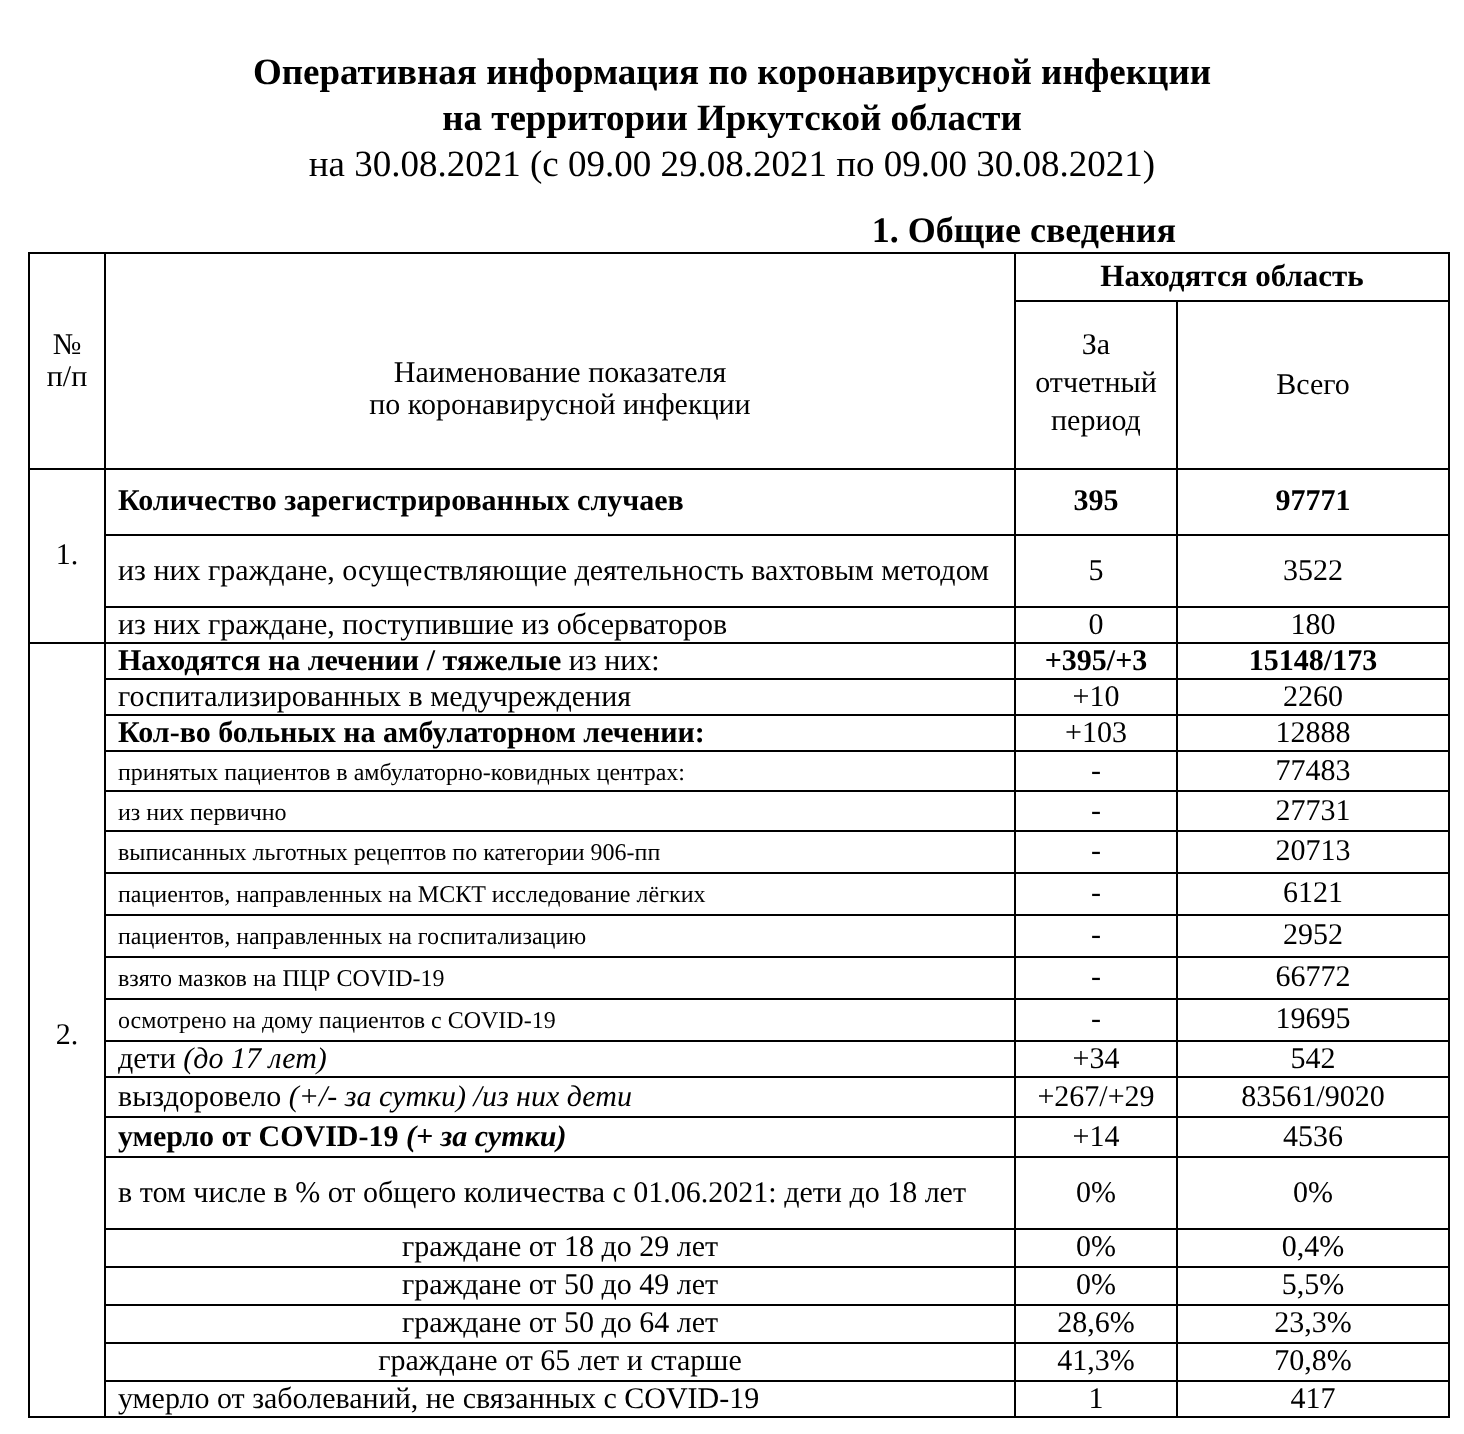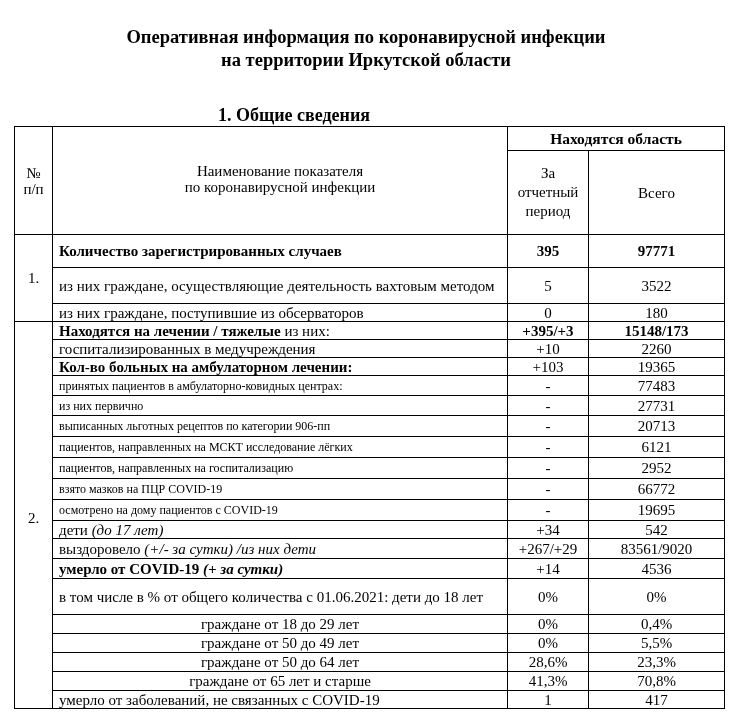--- a/index.html
+++ b/index.html
@@ -3,21 +3,21 @@
 <meta charset="utf-8">
 <style>
   html, body { margin: 0; padding: 0; background: #ffffff; }
   body {
     width: 732px; height: 717px; overflow: hidden; position: relative;
     font-family: "Liberation Serif", "DejaVu Serif", serif; color: #000;
   }
   .header { position: absolute; left: 0; top: 26px; width: 732px; text-align: center; }
   .title1, .title2 { font-weight: bold; font-size: 18.5px; line-height: 23px; text-align: center; }
   .subtitle { font-size: 18.5px; line-height: 22px; }
-  .section { position: absolute; left: 0; top: 104px; width: 588px; text-align: center; font-weight: bold; font-size: 18px; line-height: 22px; }
+  .section { position: absolute; left: 0; top: 104px; width: 588px; text-align: right; font-weight: bold; font-size: 18px; line-height: 22px; }
   table {
     position: absolute; left: 14px; top: 126px;
     border-collapse: collapse; table-layout: fixed; width: 710px;
     font-size: 15px;
   }
   td, th { border: 1px solid #000; padding: 0 6px; vertical-align: middle; font-weight: normal; line-height: 16px; }
   col.c1 { width: 38px; } col.c2 { width: 455px; } col.c3 { width: 81px; } col.c4 { width: 136px; }
   .num { text-align: center; }
   .val { text-align: center; }
   .b { font-weight: bold; }
@@ -27,37 +27,38 @@
   .just { text-align: justify; text-align-last: left; }
   th.region { font-weight: bold; font-size: 15.5px; height: 23px; }
   .hd { height: 84px; }
 </style>
 </head>
 <body>
 
 <div class="header">
   <div class="title1">Оперативная информация по коронавирусной инфекции</div>
   <div class="title2">на территории Иркутской области</div>
+  <div class="subtitle">на 30.08.2021 (с 09.00 29.08.2021 по 09.00 30.08.2021)</div>
 </div>
 <div class="section">1. Общие сведения</div>
 
 <table>
   <colgroup>
       <col class="c1">
       <col class="c2">
       <col class="c3">
       <col class="c4">
     </colgroup>
   <tbody>
       <tr>
     <th rowspan="2" class="num">
       <span>№</span><br>
       <span>п/п</span>
     </th>
-    <th rowspan="2" style="vertical-align:top;padding-top:36px;">
+    <th rowspan="2" style="vertical-align:top;padding-top:52px;">
       <span>Наименование показателя</span><br>
       <span>по коронавирусной инфекции</span>
     </th>
     <th colspan="2" class="region">Находятся область</th>
   </tr>
   <tr class="hd">
     <th style="line-height:19px;">
       <span>За</span><br>
       <span>отчетный</span><br>
       <span>период</span>
@@ -89,21 +90,21 @@
     <td class="val b">15148/173</td>
   </tr>
   <tr style="height:18px;">
     <td>госпитализированных в медучреждения</td>
     <td class="val">+10</td>
     <td class="val">2260</td>
   </tr>
   <tr style="height:18px;">
     <td class="b">Кол-во больных на амбулаторном лечении:</td>
     <td class="val">+103</td>
-    <td class="val">19365</td>
+    <td class="val">12888</td>
   </tr>
   <tr style="height:20px;">
     <td class="small">принятых пациентов в амбулаторно-ковидных центрах:</td>
     <td class="val">-</td>
     <td class="val">77483</td>
   </tr>
   <tr style="height:20px;padding-left:28px;">
     <td class="small">из них первично</td>
     <td class="val">-</td>
     <td class="val">27731</td>

